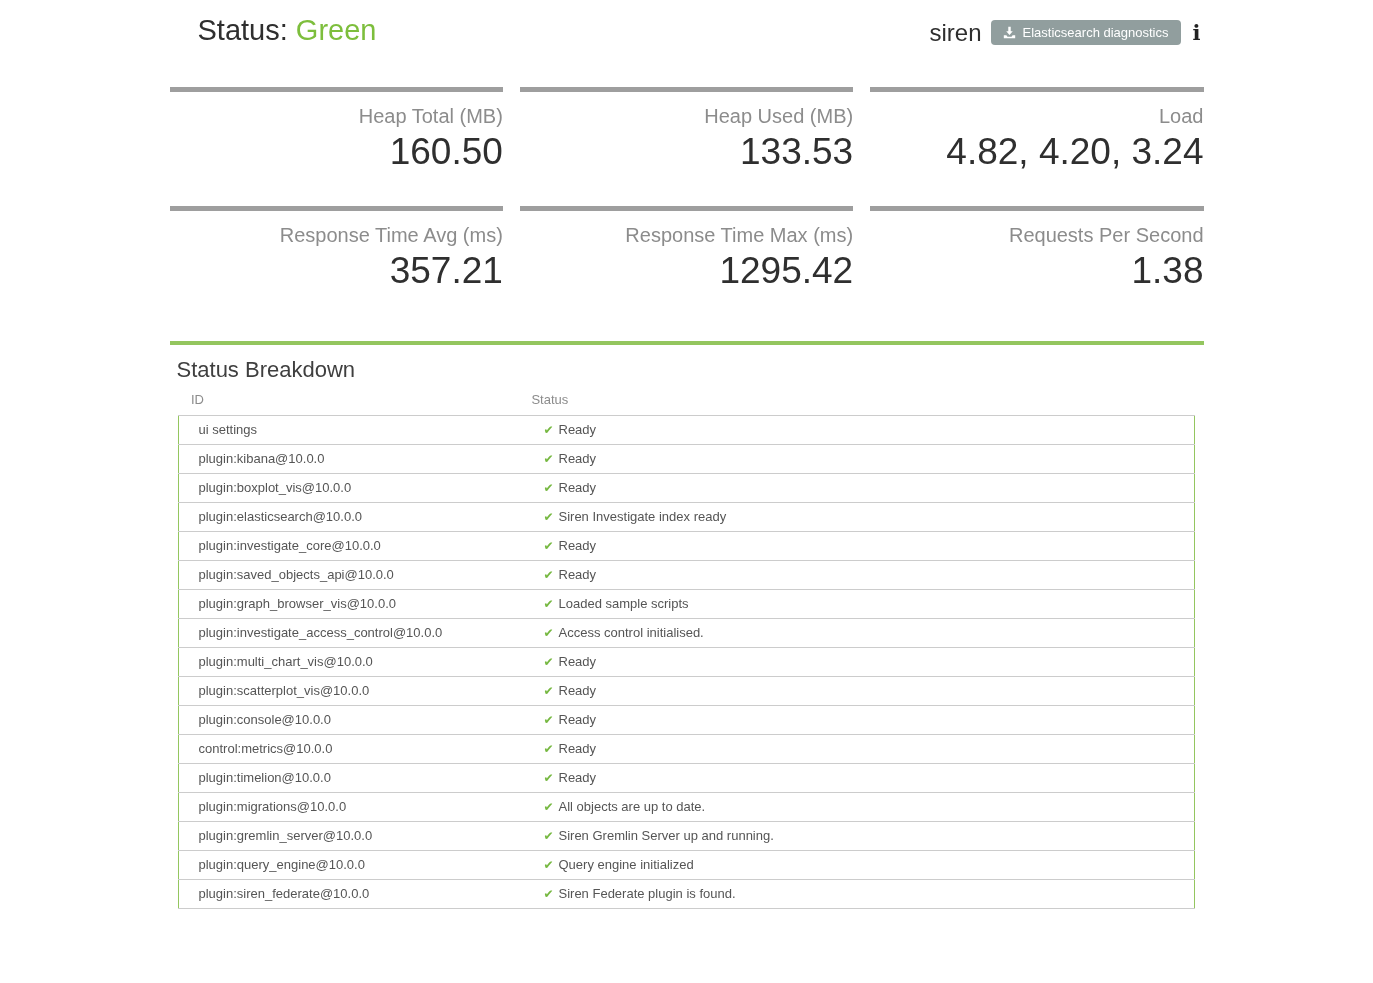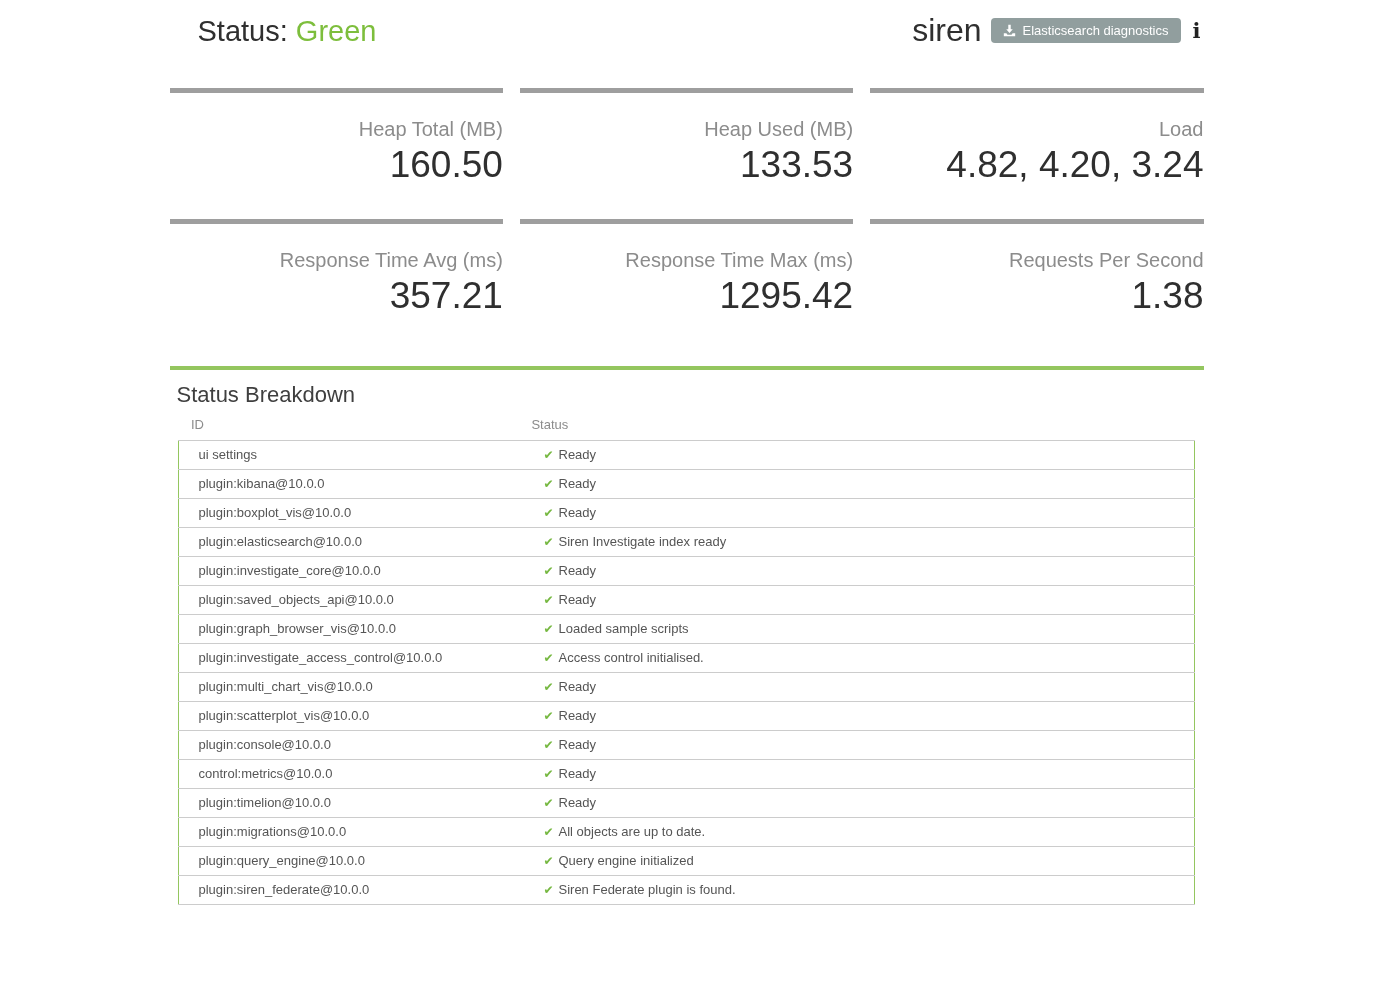--- a/index.html
+++ b/index.html
@@ -39,21 +39,21 @@
     margin-left: 28px;
   }
   h1.status-title .green { color: var(--green-text); }
   .top-right {
     display: flex;
     align-items: center;
     gap: 9px;
     padding-bottom: 2px;
   }
   .brand {
-    font-size: 32px;
+    font-size: 24px;
     color: var(--dark-text);
     font-weight: 400;
     line-height: 1;
   }
   .diag-btn {
     background: var(--btn-bg);
     color: #ffffff;
     border: none;
     border-radius: 4px;
     font-family: "Liberation Sans", "DejaVu Sans", sans-serif;
@@ -78,21 +78,21 @@
   
   .metrics {
     margin-top: 40px;
     display: grid;
     grid-template-columns: repeat(3, 1fr);
     column-gap: 17px;
     row-gap: 32px;
   }
   .metric-card {
     border-top: 5px solid var(--card-border);
-    padding-top: 24px;
+    padding-top: 12px;
     text-align: right;
   }
   .metric-label {
     font-size: 20px;
     color: var(--label-gray);
     line-height: 1.25;
   }
   .metric-value {
     font-size: 37px;
     color: var(--dark-text);
@@ -310,20 +310,26 @@
     </td>
   </tr>
 
   <tr>
     <td>plugin:migrations@10.0.0</td>
     <td>
       <span class="check">✔</span><span>All objects are up to date.</span>
     </td>
   </tr>
 
+  <tr>
+    <td>plugin:gremlin_server@10.0.0</td>
+    <td>
+      <span class="check">✔</span><span>Siren Gremlin Server up and running.</span>
+    </td>
+  </tr>
 
   <tr>
     <td>plugin:query_engine@10.0.0</td>
     <td>
       <span class="check">✔</span><span>Query engine initialized</span>
     </td>
   </tr>
 
   <tr>
     <td>plugin:siren_federate@10.0.0</td>

